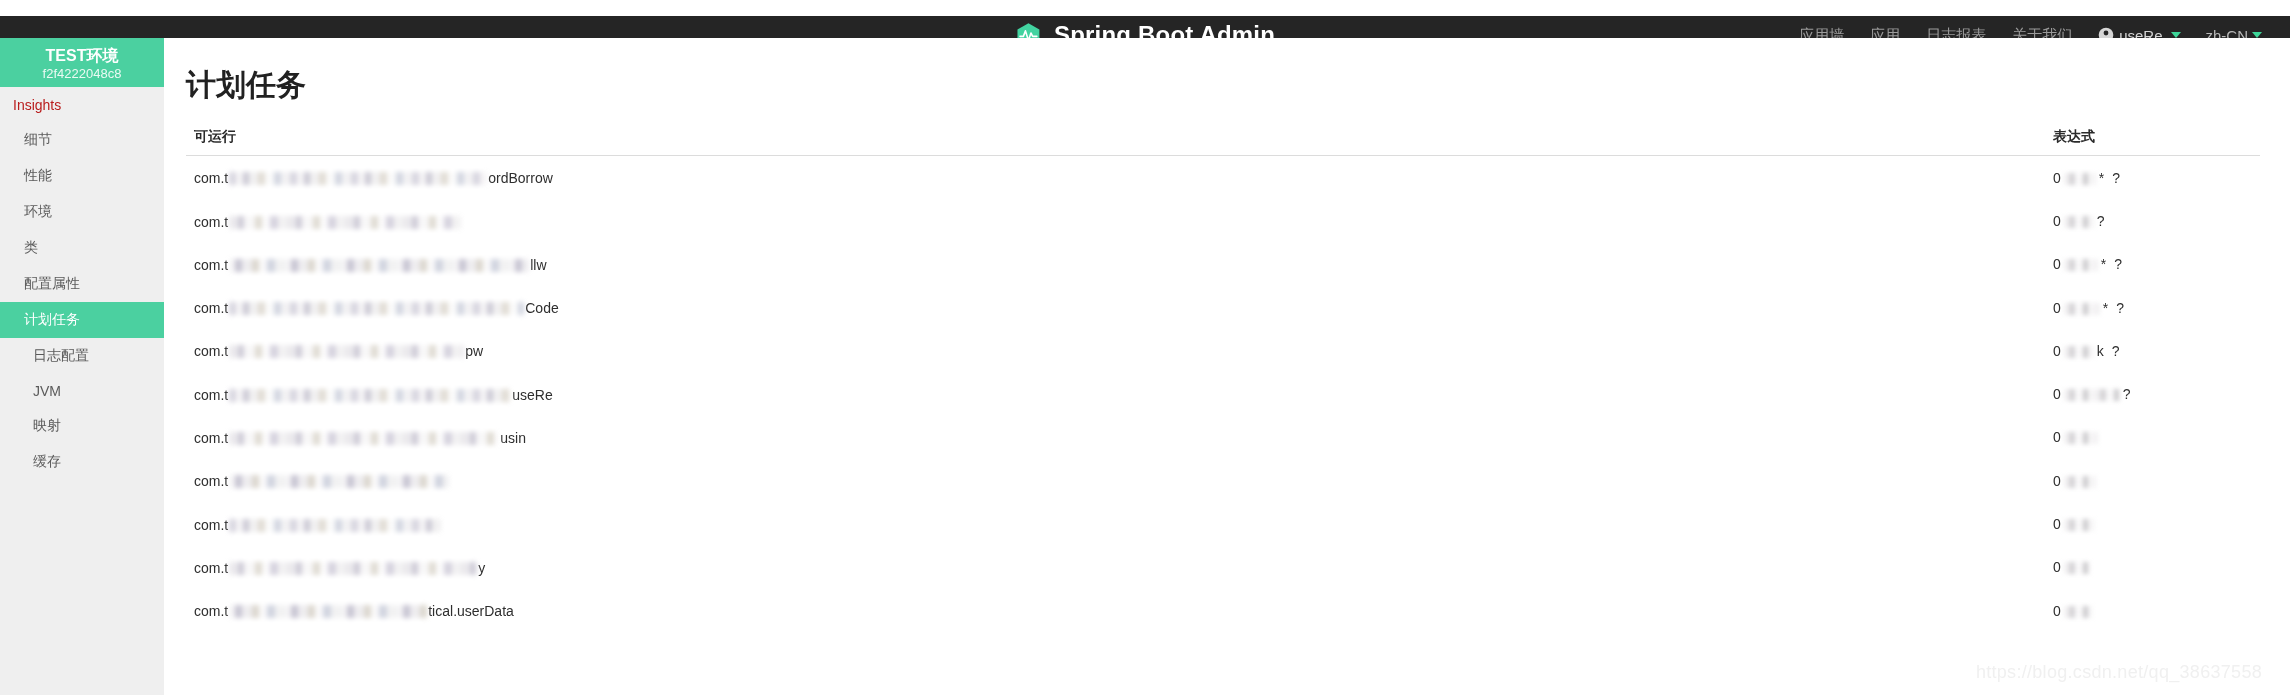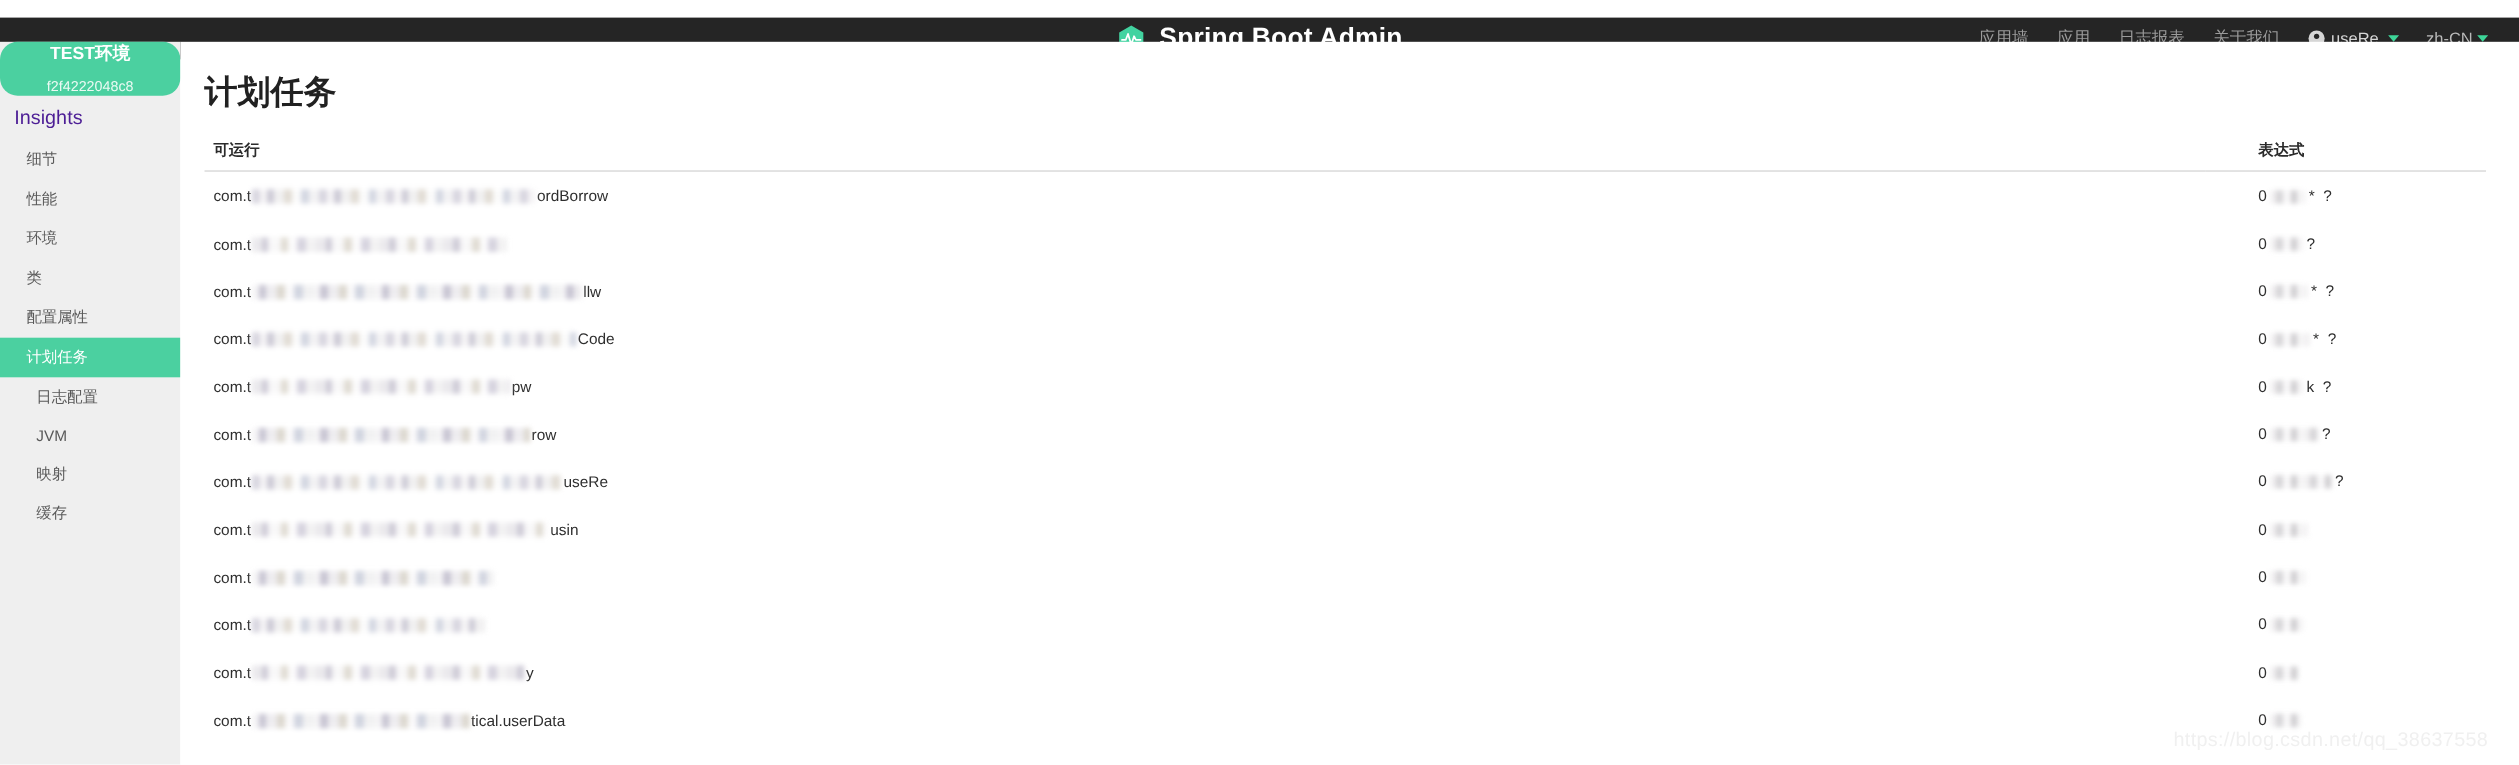--- a/index.html
+++ b/index.html
@@ -56,32 +56,31 @@
 
   
   .sidebar {
     position: absolute; left: 0; top: 38px;
     width: 164px; height: 657px;
     background: #efefef;
   }
   .sb-head {
     background: #4bd0a0; height: 49px;
     display: flex; flex-direction: column;
-    align-items: center; justify-content: space-between;
+    align-items: center; justify-content: center;
     padding-top: 2px;
-    border-radius: 16px;
   }
   .sb-head-title {
     color: #ffffff; font-size: 16px; font-weight: 700; line-height: 19px;
   }
   .sb-head-sub {
     color: #eafaf3; font-size: 13px; line-height: 17px;
   }
   .sb-group {
-    color: #4c1d95; font-size: 18px;
+    color: #b91c1c; font-size: 14px;
     padding: 10px 0 9px 13px;
   }
   .sb-item {
     color: #5a5a5a; font-size: 14px;
     padding: 9px 0 9px 24px;
     cursor: pointer;
   }
   .sb-item.top { padding-left: 13px; margin-left: 20px; }
   .sb-item.active {
     background: #4bd0a0; color: #ffffff;
@@ -266,24 +265,20 @@
         </tr>
         <tr>
           <td><span class="redact-wrap"><span class="redact-pre">com.t</span><span class="redact-bar " style="width: 295px;"></span><span class="redact-post">Code</span></span></td>
           <td class="expr"><span class="expr-num">0</span><span class="expr-bar" style="width: 36px;"></span><span class="expr-tail">* ?</span></td>
         </tr>
         <tr>
           <td><span class="redact-wrap"><span class="redact-pre">com.t</span><span class="redact-bar v2" style="width: 235px;"></span><span class="redact-post">pw</span></span></td>
           <td class="expr"><span class="expr-num">0</span><span class="expr-bar" style="width: 30px;"></span><span class="expr-tail">k ?</span></td>
         </tr>
         <tr>
-          <td><span class="redact-wrap"><span class="redact-pre">com.t</span><span class="redact-bar v3" style="width: 253px;"></span><span class="redact-post">row</span></span></td>
-          <td class="expr"><span class="expr-num">0</span><span class="expr-bar" style="width: 44px;"></span><span class="expr-tail">?</span></td>
-        </tr>
-        <tr>
           <td><span class="redact-wrap"><span class="redact-pre">com.t</span><span class="redact-bar " style="width: 282px;"></span><span class="redact-post">useRe</span></span></td>
           <td class="expr"><span class="expr-num">0</span><span class="expr-bar" style="width: 56px;"></span><span class="expr-tail">?</span></td>
         </tr>
         <tr>
           <td><span class="redact-wrap"><span class="redact-pre">com.t</span><span class="redact-bar v2" style="width: 270px;"></span><span class="redact-post">usin</span></span></td>
           <td class="expr"><span class="expr-num">0</span><span class="expr-bar" style="width: 34px;"></span><span class="expr-tail"></span></td>
         </tr>
         <tr>
           <td><span class="redact-wrap"><span class="redact-pre">com.t</span><span class="redact-bar v3" style="width: 220px;"></span><span class="redact-post"></span></span></td>
           <td class="expr"><span class="expr-num">0</span><span class="expr-bar" style="width: 32px;"></span><span class="expr-tail"></span></td>

